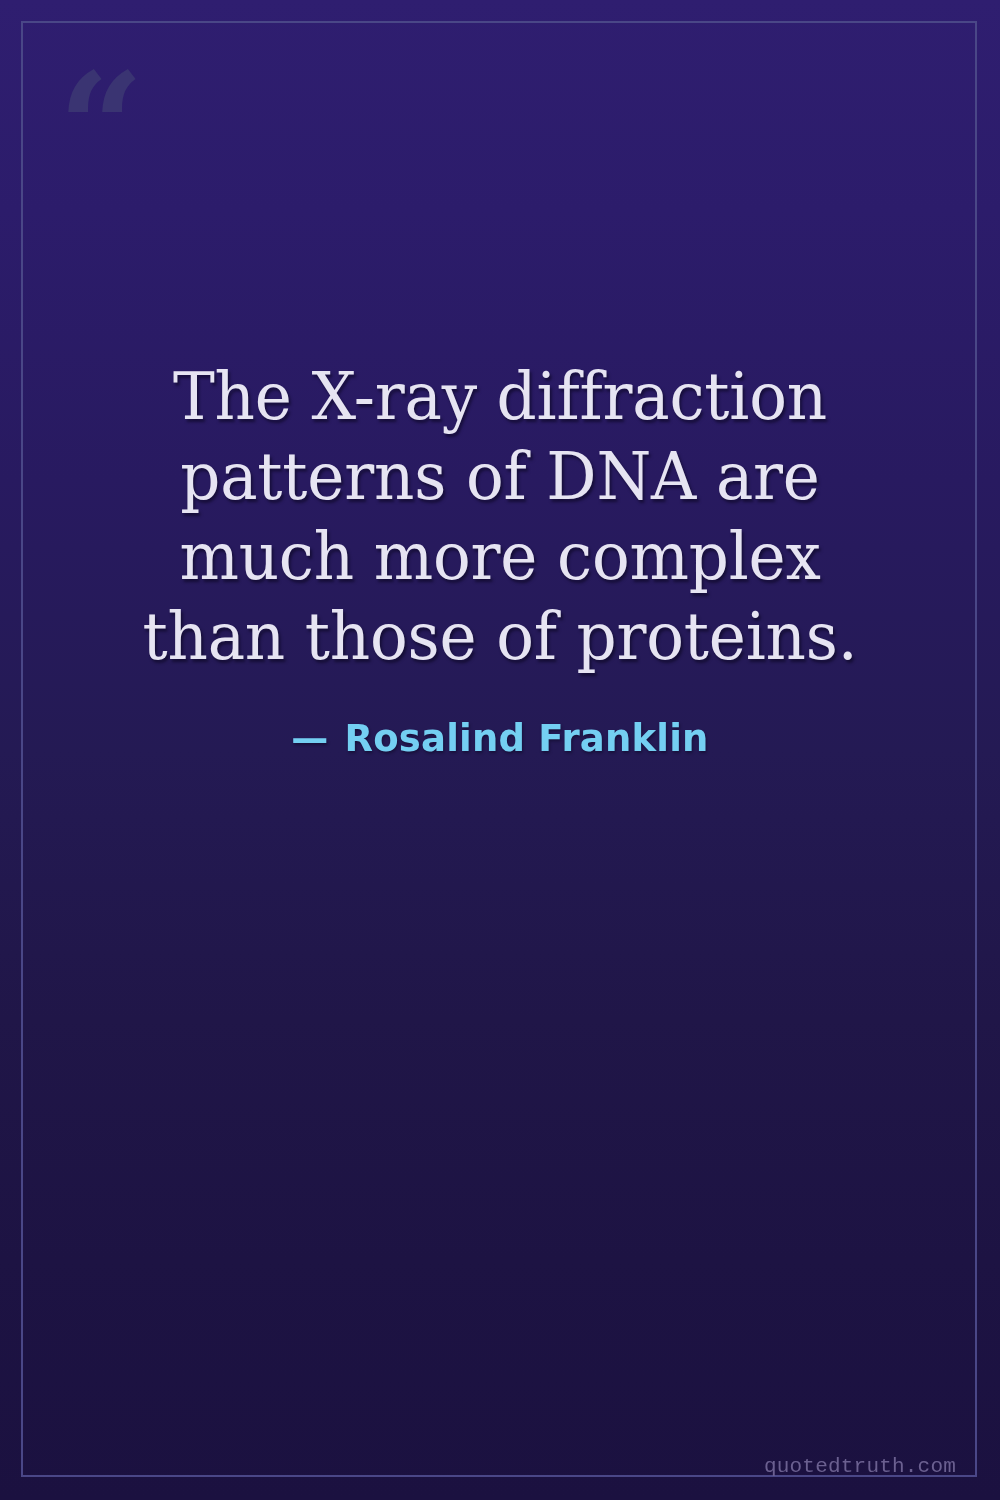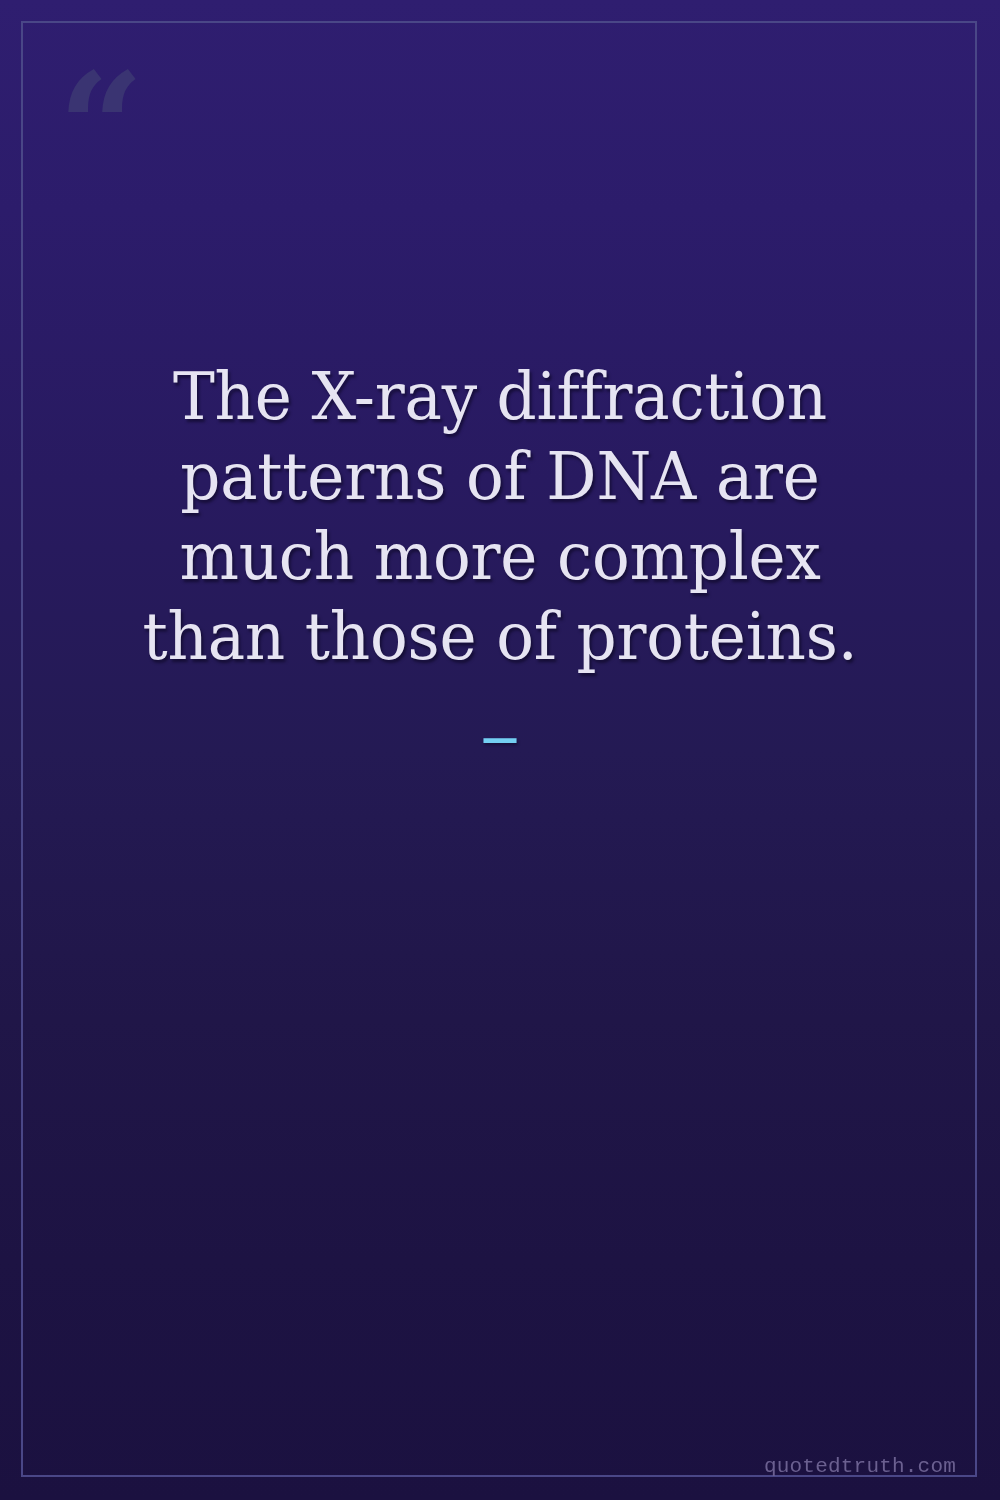--- a/index.html
+++ b/index.html
@@ -115,19 +115,20 @@
   <div id="frame"></div>
 
   <div id="quote-mark">“</div>
 
   <div id="content">
 
     <blockquote id="quote-text">The X-ray diffraction patterns of DNA are much more complex than those of proteins.</blockquote>
 
     <div id="author-line">
       <span id="author-dash">—</span>
+      <span id="author-name">Rosalind Franklin</span>
     </div>
 
   </div>
 
   <div id="watermark">quotedtruth.com</div>
 
 </div>
 
 </body></html>

